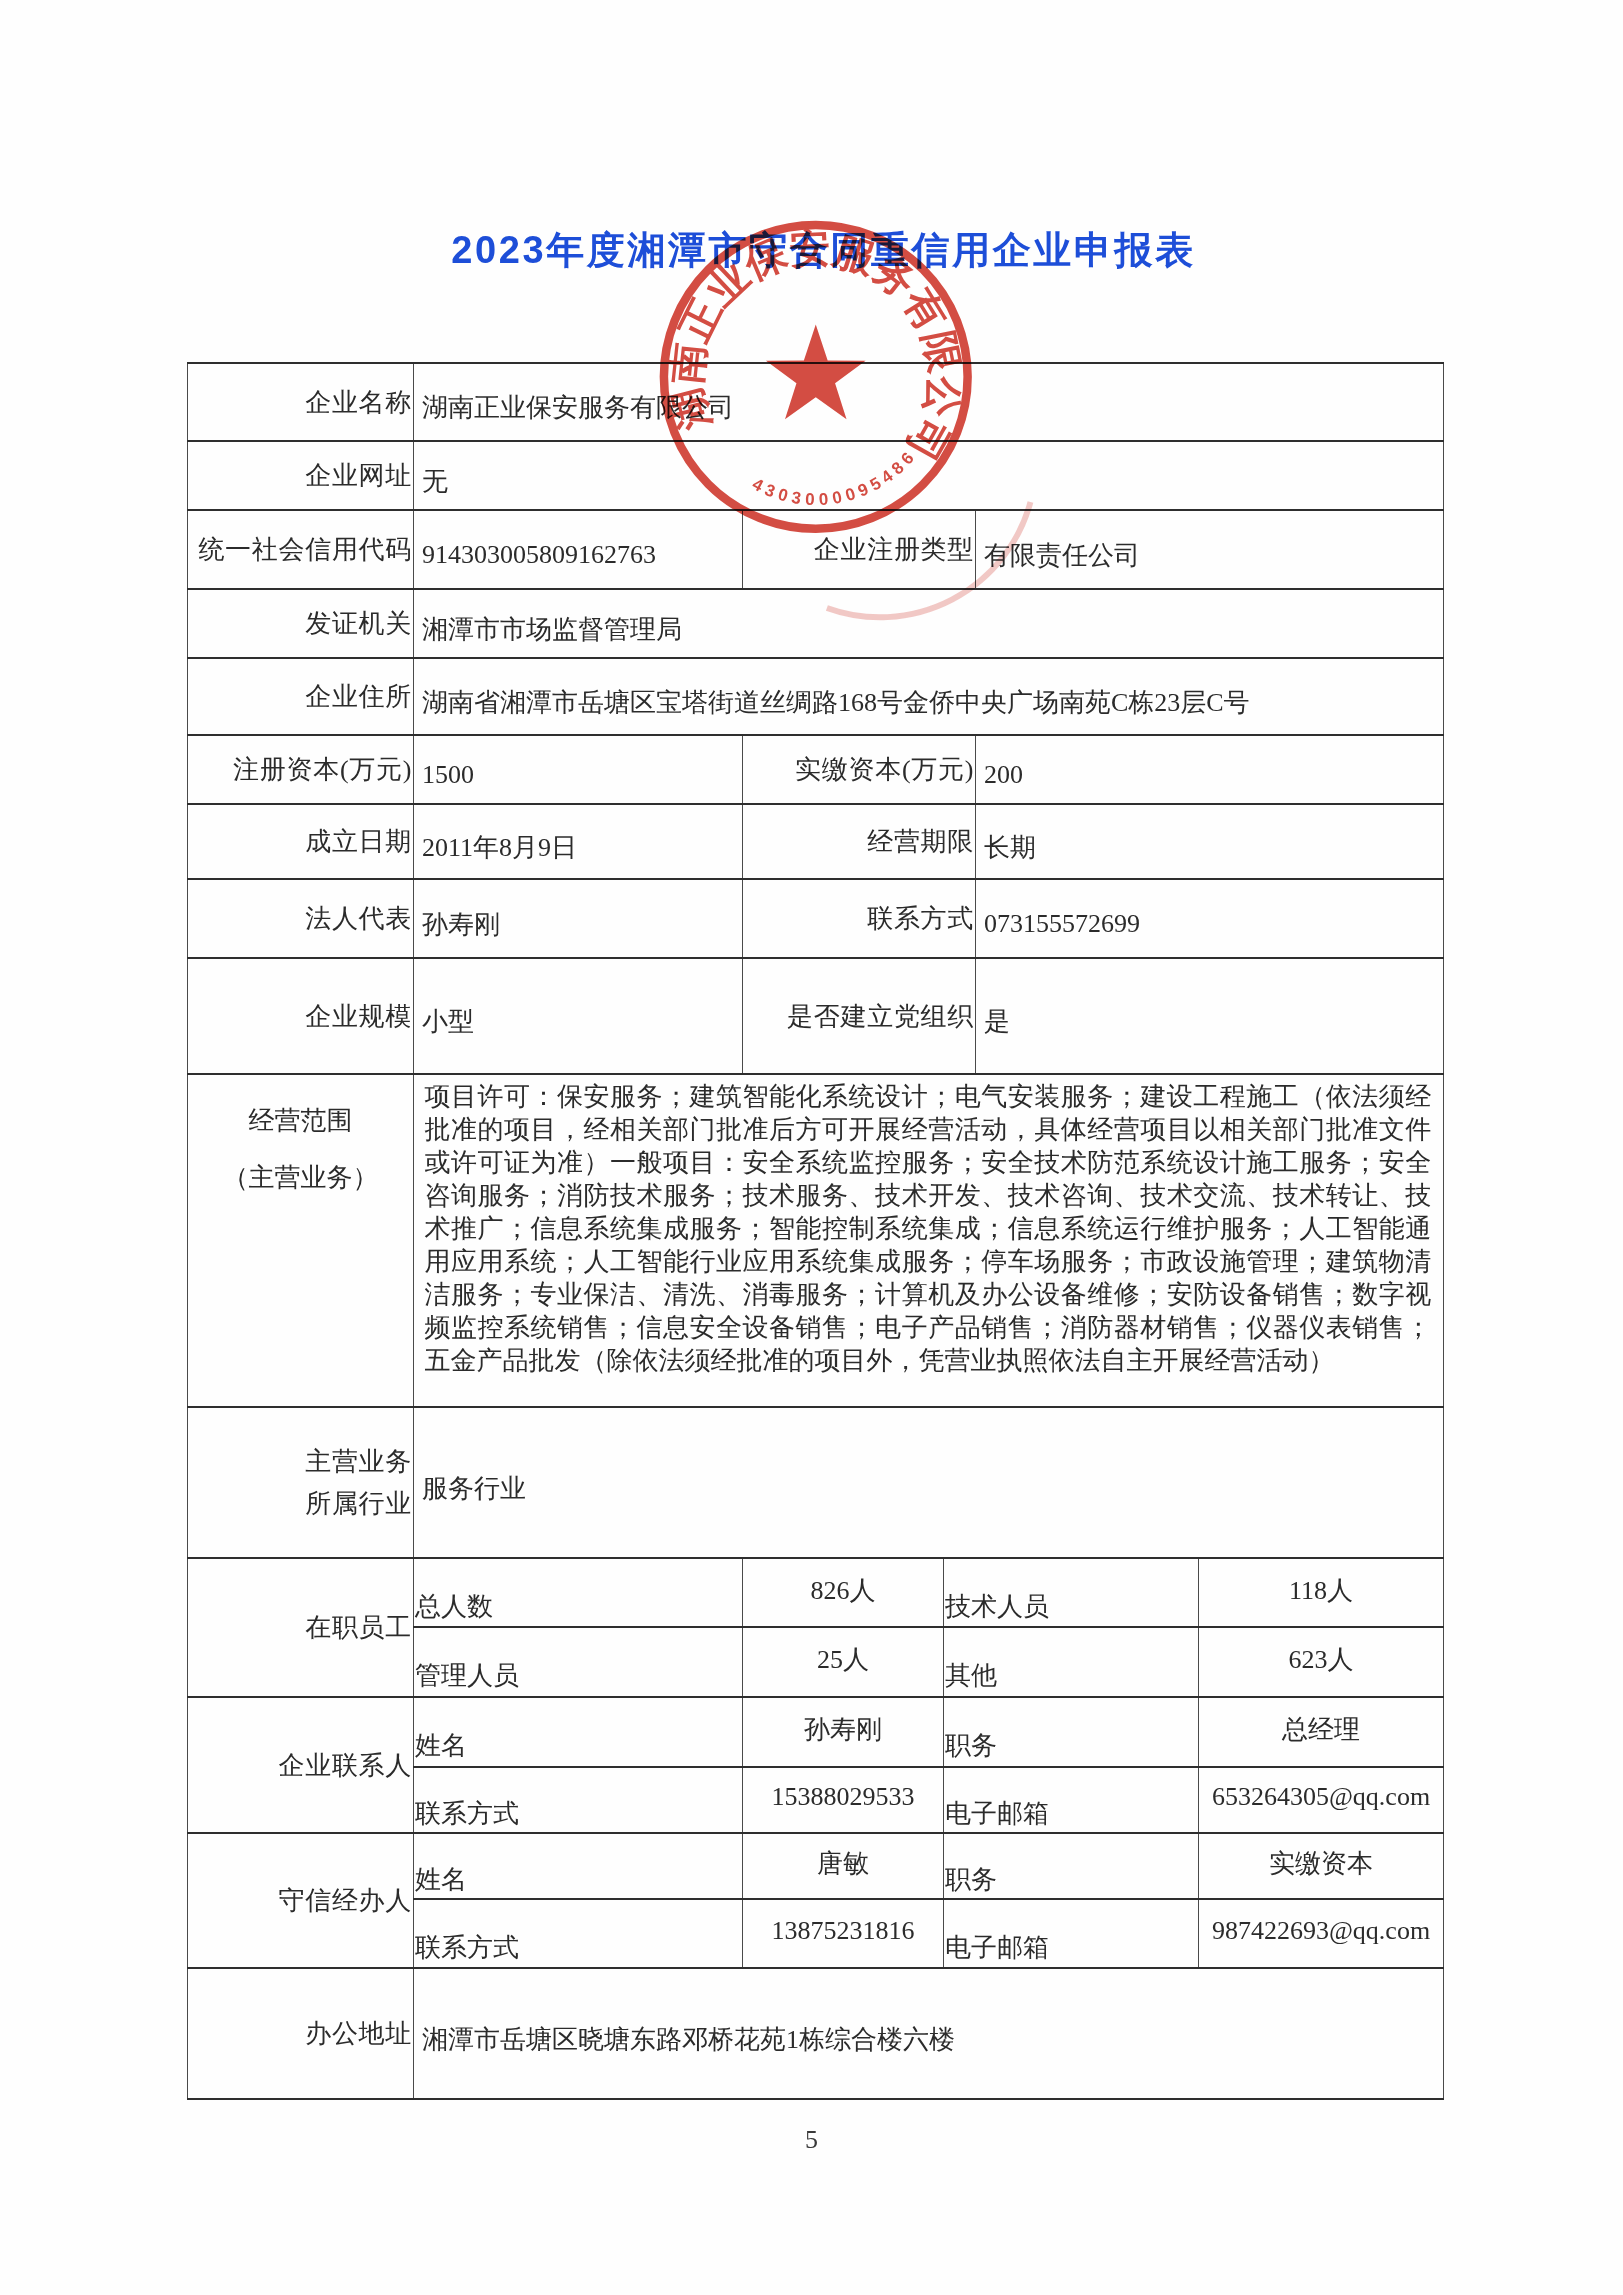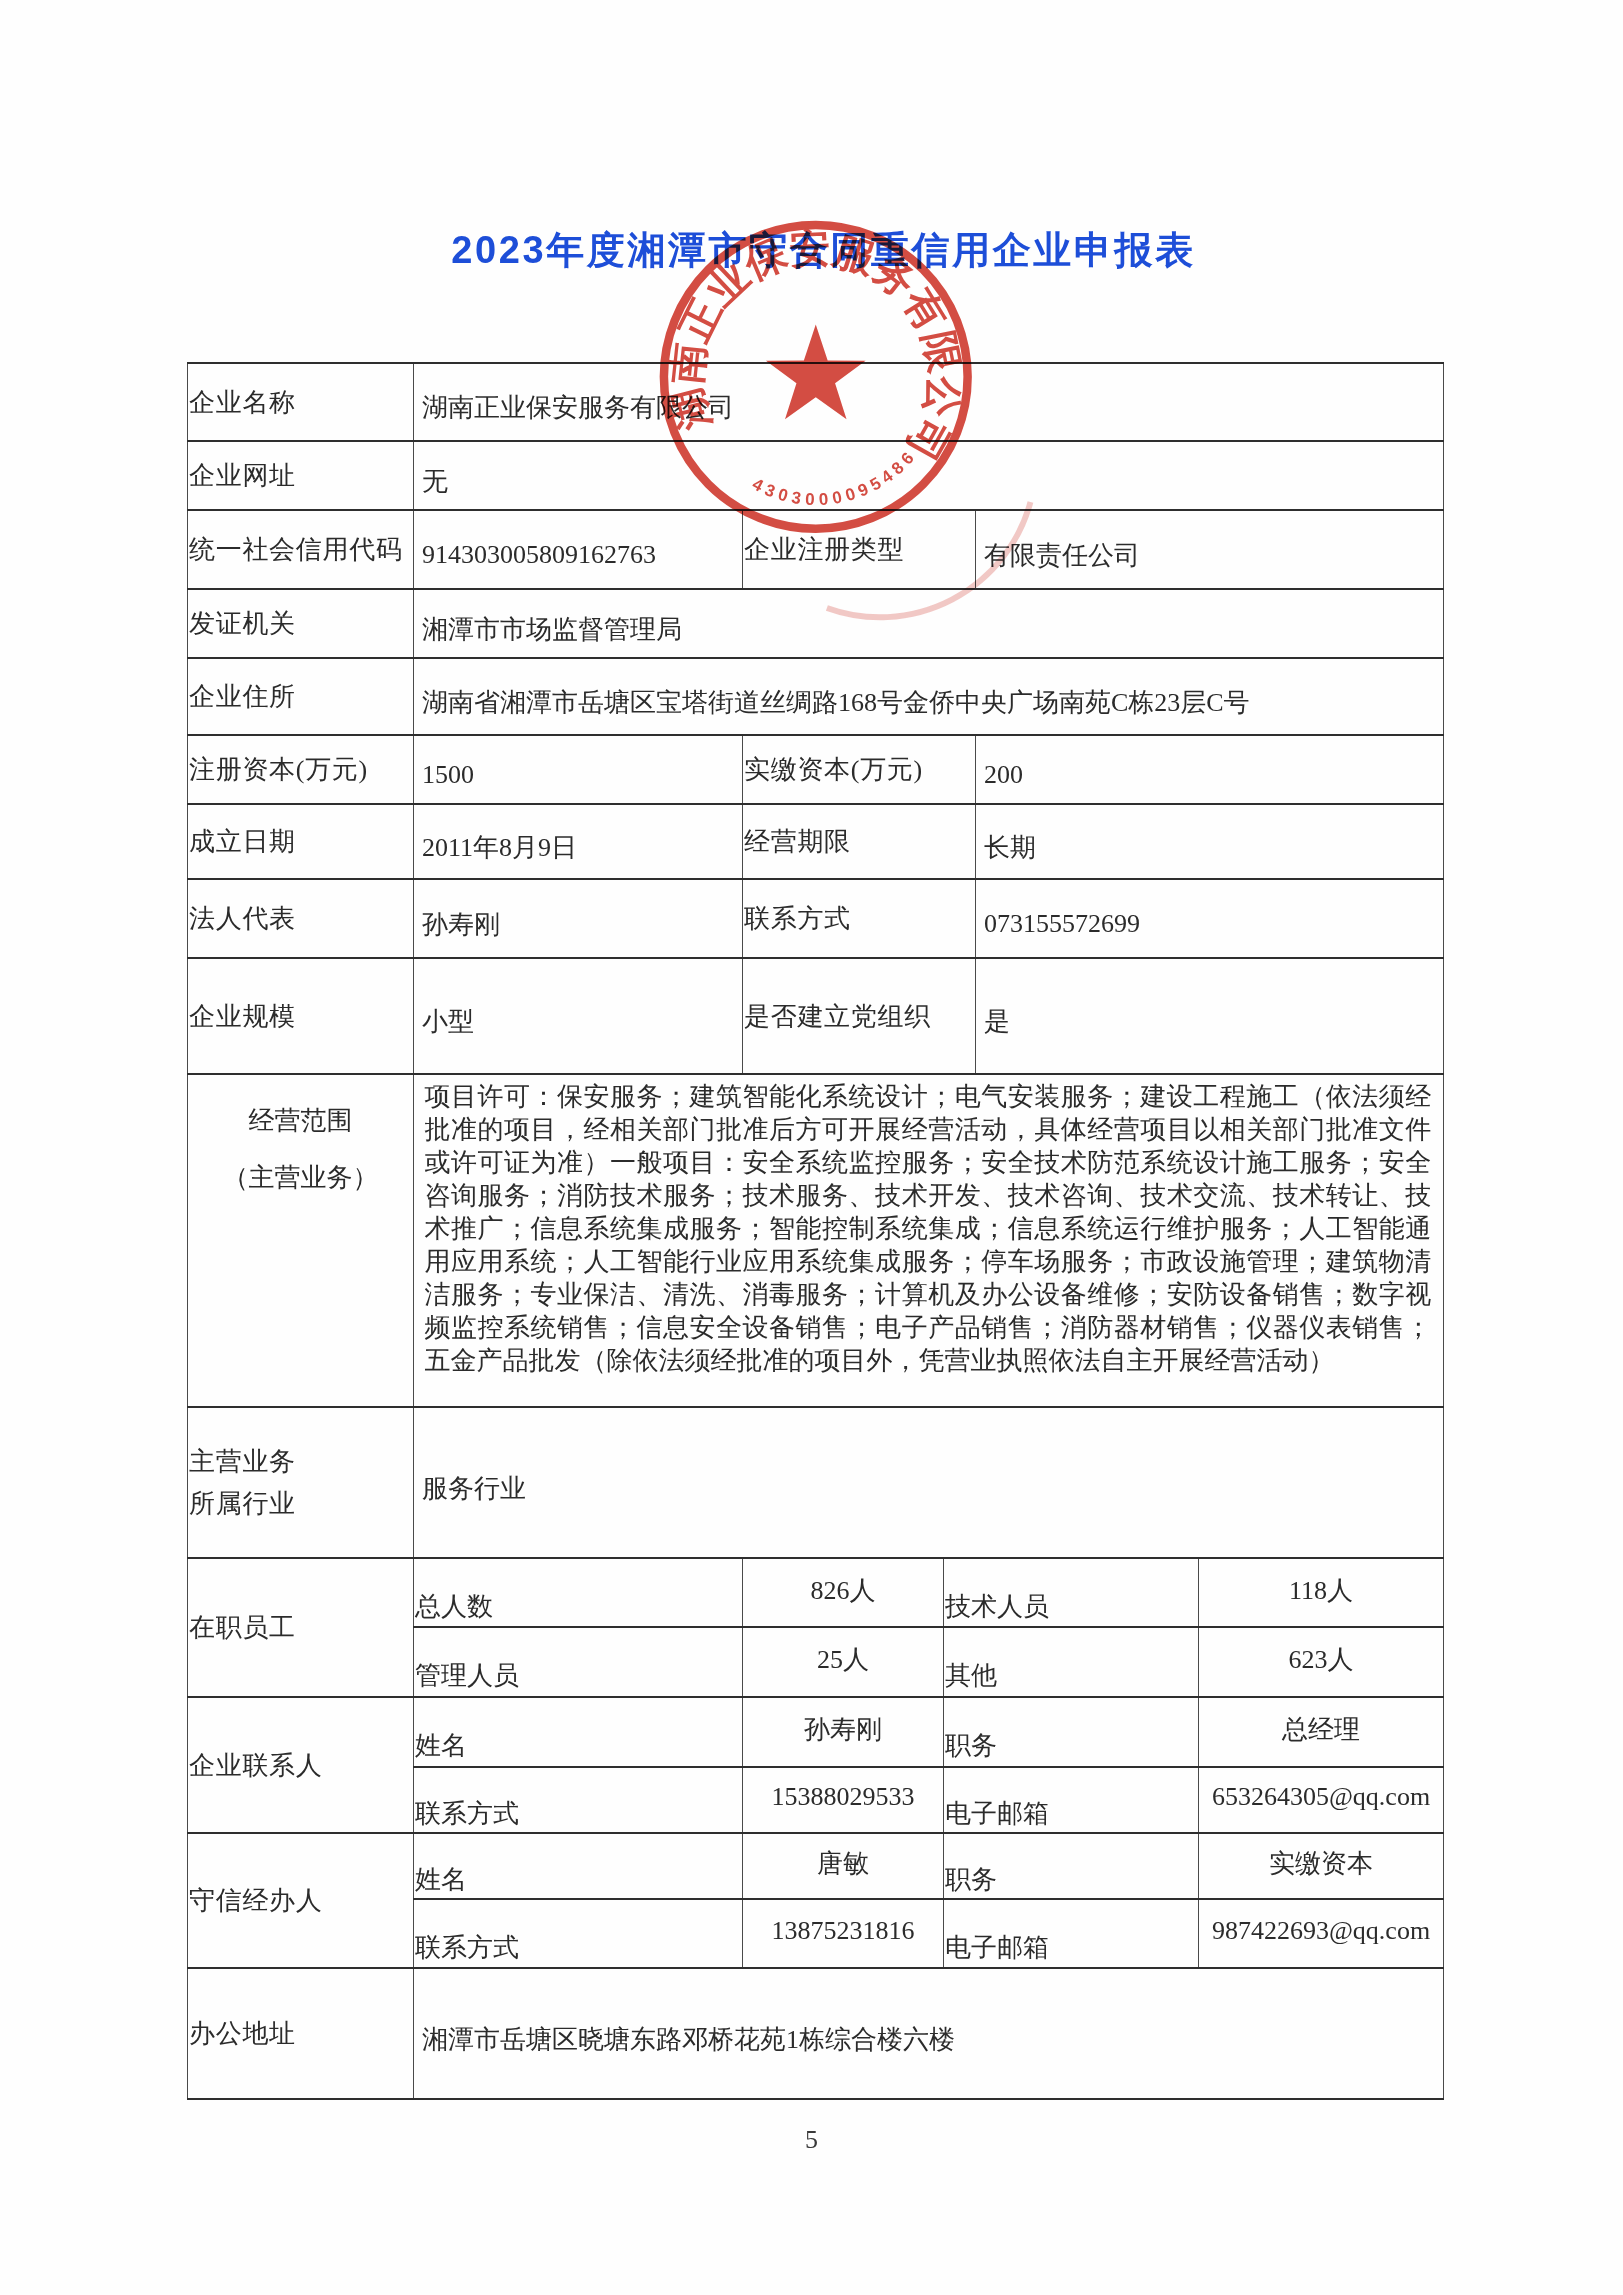--- a/index.html
+++ b/index.html
@@ -33,21 +33,21 @@
   table.form td {
     border-left: 1.3px solid #4a4a4a;
     border-right: 1.3px solid #4a4a4a;
     border-top: 2.6px solid #2e2e2e;
     border-bottom: 2.6px solid #2e2e2e;
     font-size: 26px;
     color: #2b2b2b;
     overflow: hidden;
   }
   td.lbl {
-    text-align: left;
+    text-align: right;
     vertical-align: middle;
     font-size: 25px;
     letter-spacing: 0.7px;
     color: #303030;
     margin-left: 8px;
   }
   td.lbl-top {
     text-align: center;
     vertical-align: top;
     font-size: 25px;

